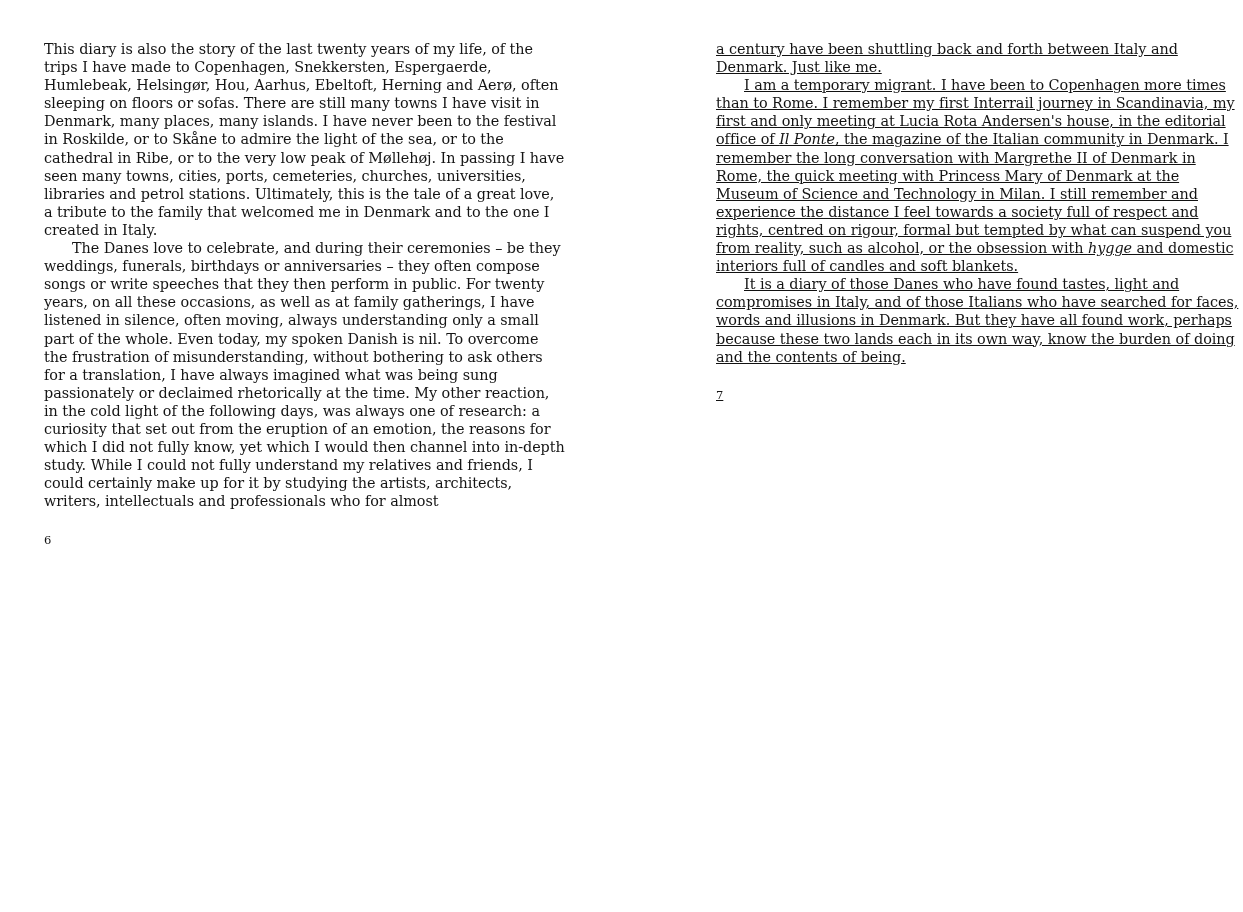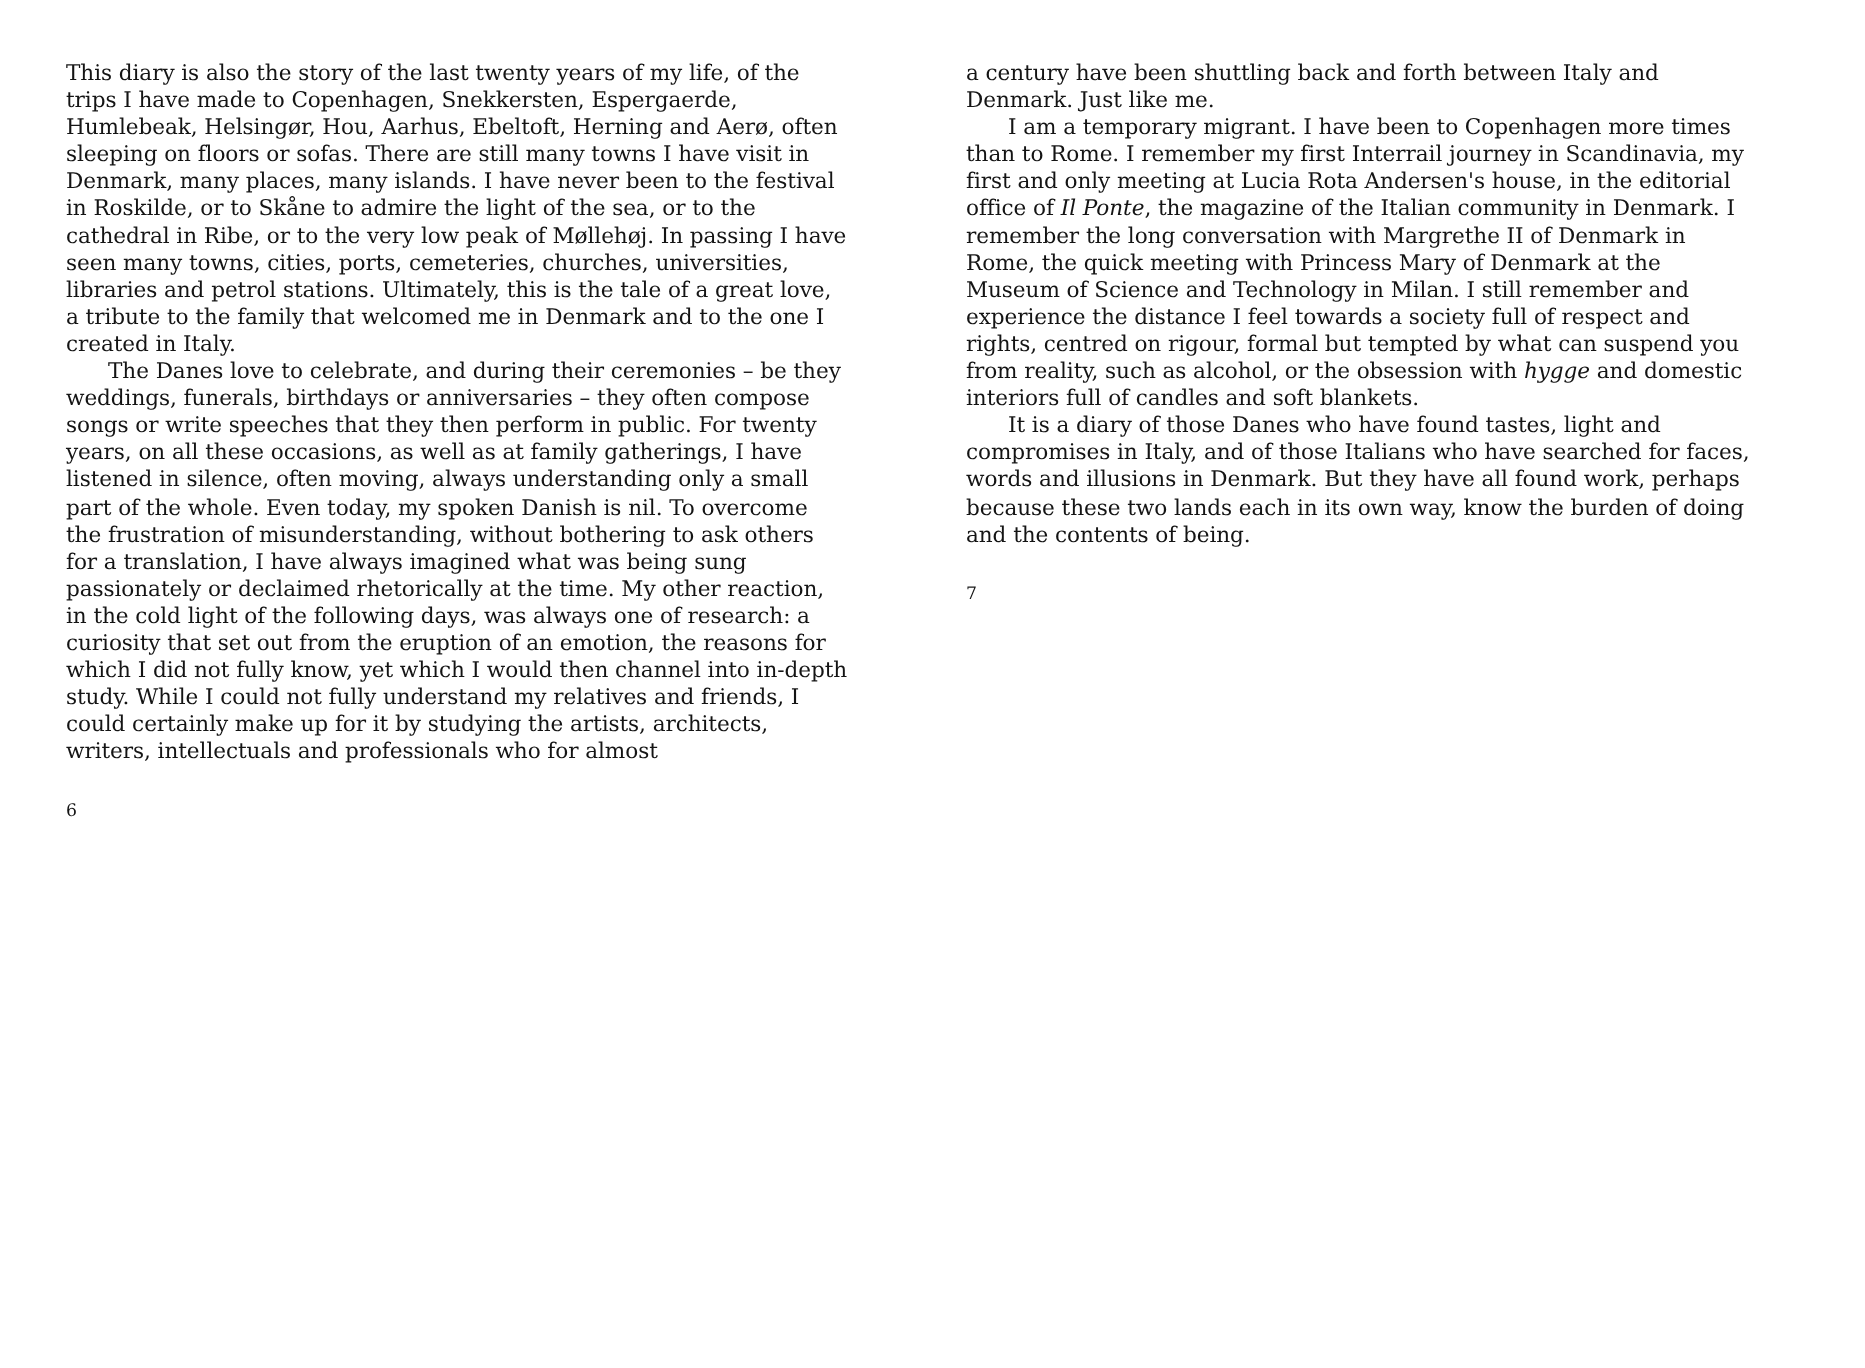--- a/index.html
+++ b/index.html
@@ -17,21 +17,21 @@
   .spread {
     position: relative;
     width: 1080px;
     height: 912px;
   }
   .page {
     position: absolute;
     top: 40px;
   }
   .page-left  { left: 44px;  width: 522px; }
-  .page-right { left: 644px; width: 527px; }
+  .page-right { left: 716px; width: 527px; text-decoration: underline; }
 
   .body-text {
     font-family: "DejaVu Serif", serif;
     font-size: 14.4px;
     line-height: 18.1px;
     color: #141414;
     text-align: left;
     letter-spacing: -0.05px;
   }
   .body-text p {

